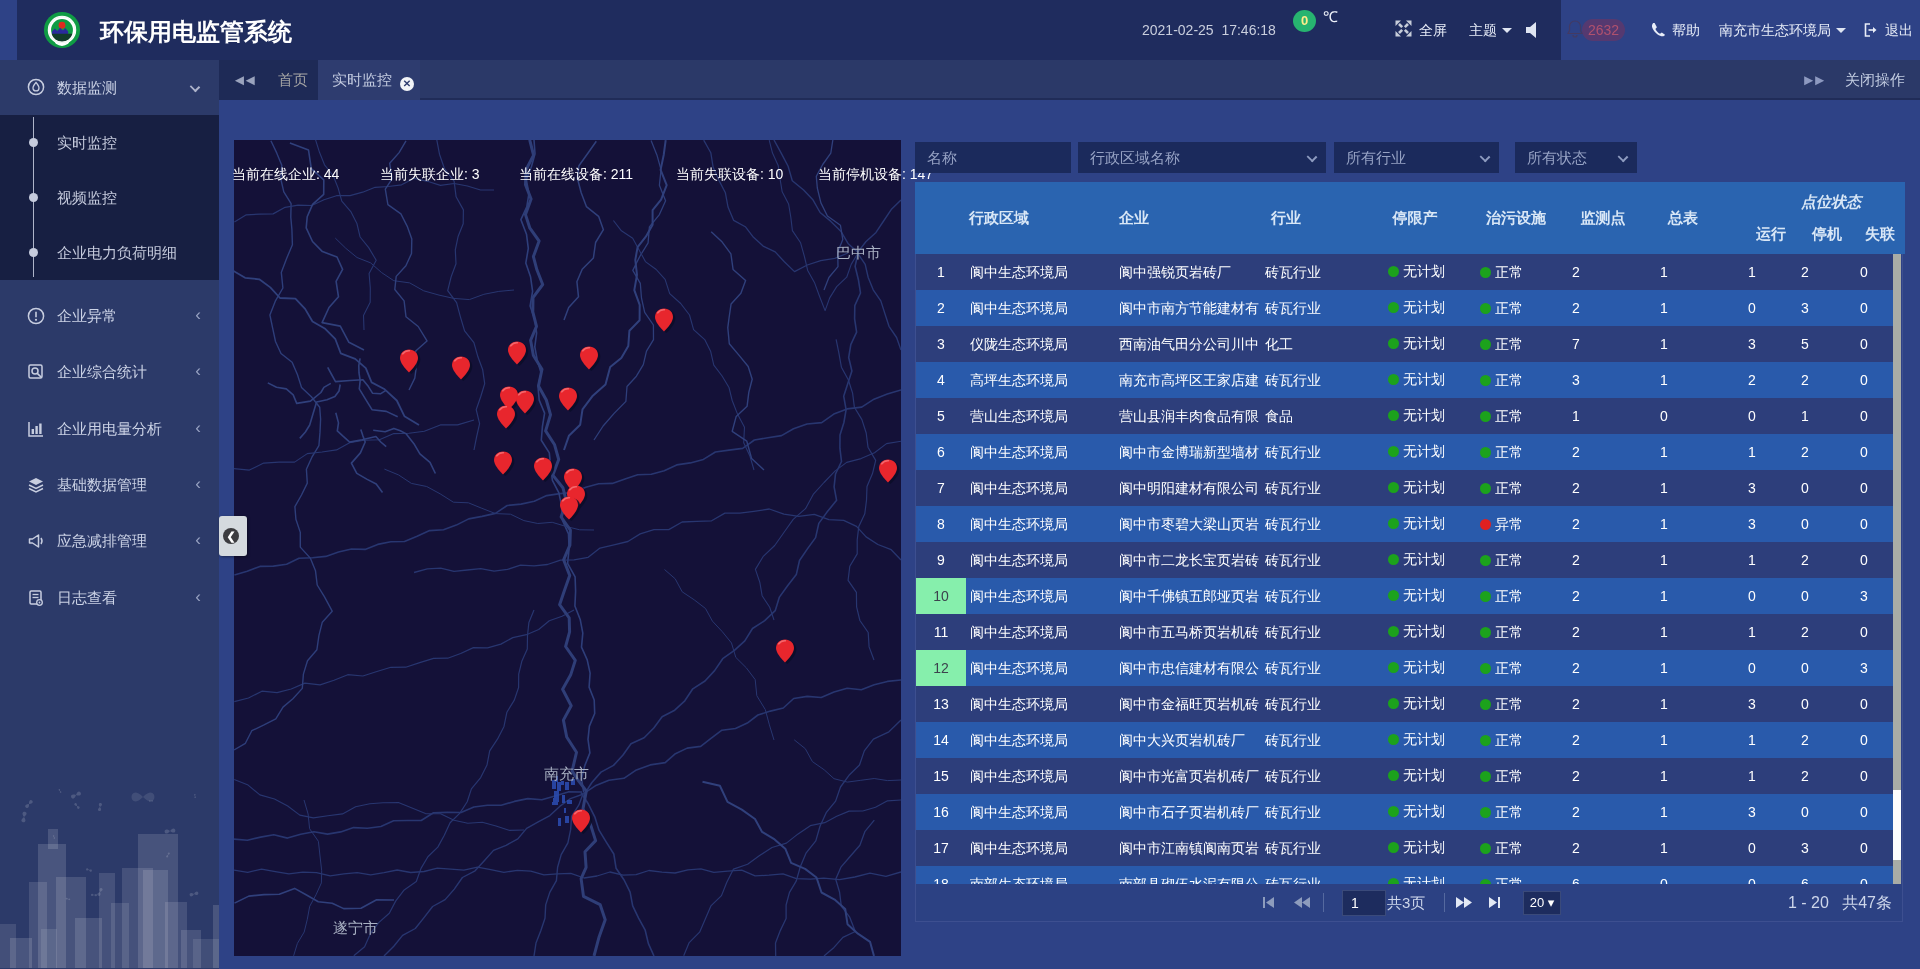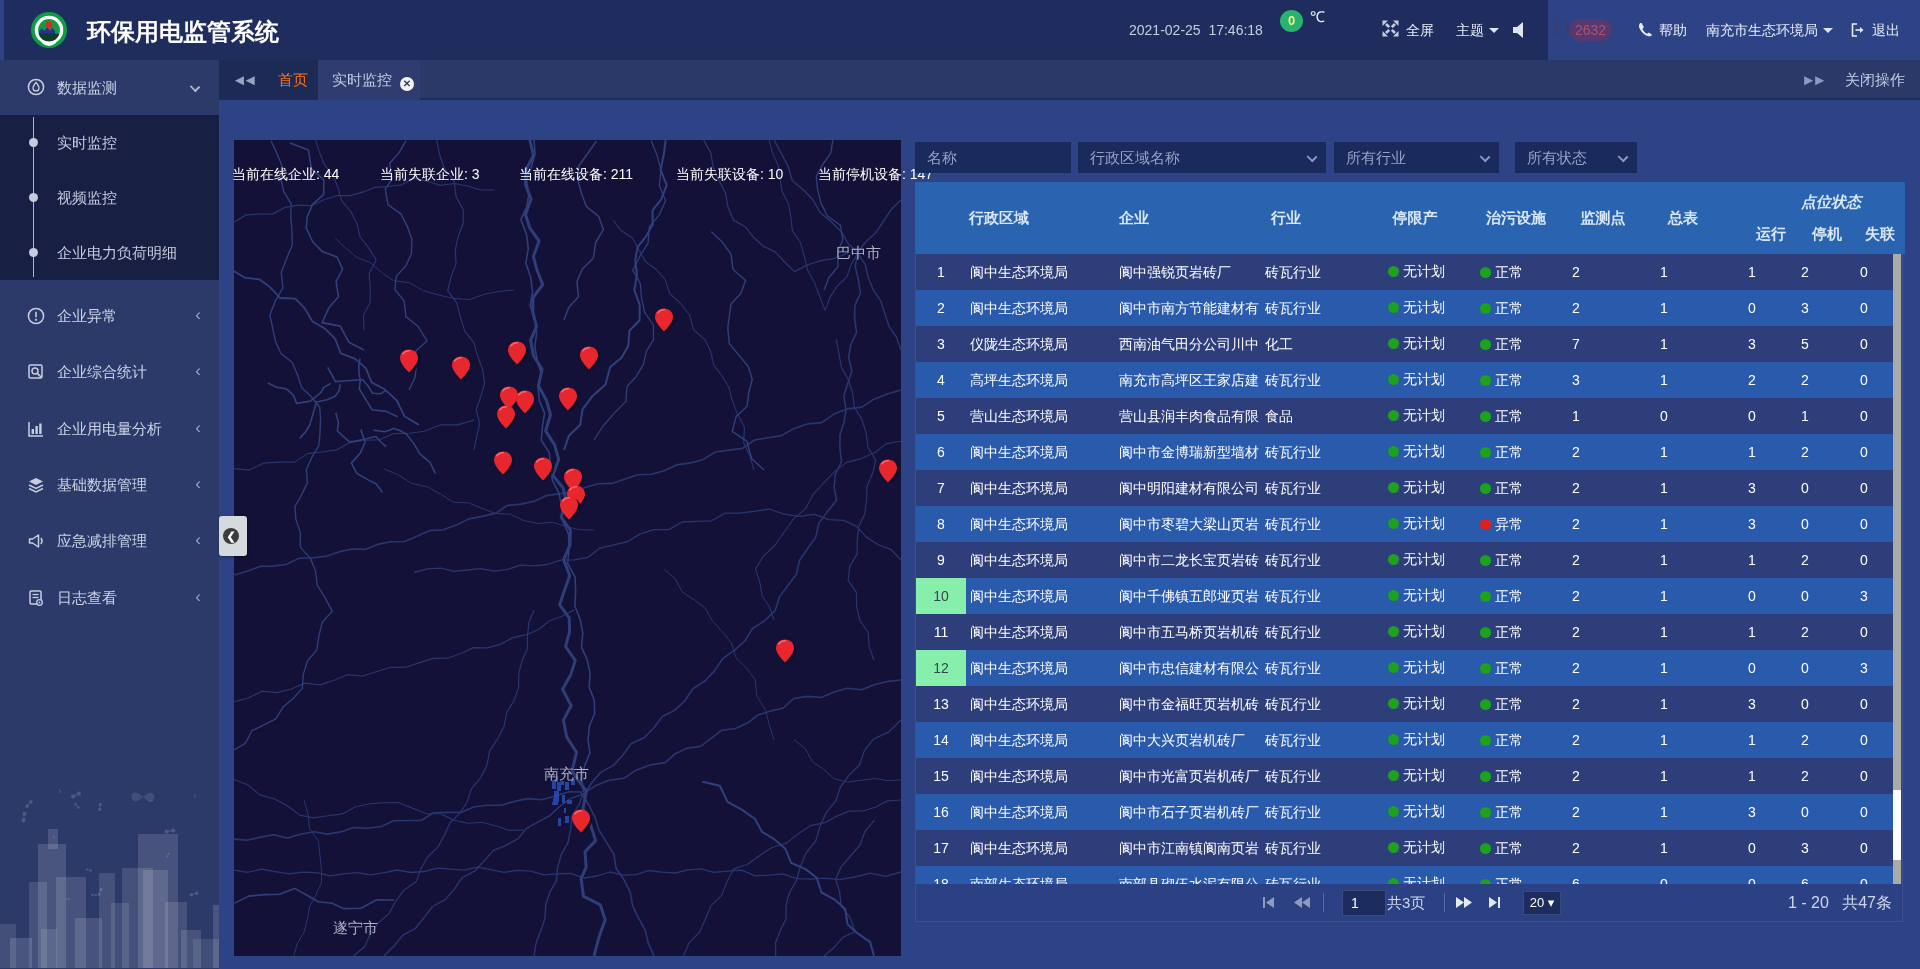--- a/index.html
+++ b/index.html
@@ -1,21 +1,21 @@
 <!DOCTYPE html>
 <html lang="zh"><head>
 <meta charset="utf-8">
 <title>环保用电监管系统</title>
 <style>
 * { margin:0; padding:0; box-sizing:border-box; }
 html,body { width:1920px; height:969px; overflow:hidden; font-family:"Liberation Sans",sans-serif; }
 body { background:#2e4286; position:relative; }
 
 
-#header { position:absolute; left:4px; top:0; width:1544px; height:60px; background:#1f2c5e; z-index:30; }
+#header { position:absolute; left:17px; top:0; width:1544px; height:60px; background:#1f2c5e; z-index:30; }
 #logo { position:absolute; left:26px; top:11px; }
 #title { position:absolute; left:83px; top:16px; color:#fff; font-size:24px; font-weight:bold; }
 .hitem { position:absolute; top:0; height:60px; line-height:60px; color:#e8edf8; font-size:14px; white-space:nowrap; }
 #datetime { left:1125px; color:#c9cedd; }
 #temp-badge { position:absolute; left:1276px; top:10px; width:23px; height:22px; border-radius:50%; background:#27b470; color:#ffec8a; font-size:13px; font-weight:bold; text-align:center; line-height:22px; }
 #temp-unit { left:1306px; top:2px; height:30px; line-height:30px; font-size:15px; color:#eef2fa; }
 .hic { vertical-align:-3px; margin-right:6px; }
 #fullscreen { left:1377px; }
 #theme { left:1452px; }
 .caret { display:inline-block; width:0; height:0; border:5px solid transparent; border-top-color:#dfe5f2; vertical-align:-3px; margin-left:5px; }
@@ -39,21 +39,21 @@
 .vline { position:absolute; left:33px; top:2px; width:1px; height:160px; background:#aeb4c9; }
 .sub { position:absolute; left:0; width:219px; height:55px; color:#c6cbdd; font-size:15px; line-height:55px; }
 .sub b { position:absolute; left:29px; top:23px; width:9px; height:9px; border-radius:50%; background:#c6cbdd; }
 .sub span { position:absolute; left:57px; font-weight:normal; }
 
 
 #tabbar { position:absolute; left:219px; top:60px; width:1701px; height:40px; background:#2b3968; border-bottom:2px solid #202c58; z-index:25; }
 #tabdark { position:absolute; left:0; top:0; width:99px; height:40px; background:#1e2a56; }
 #tab-collapse { position:absolute; left:13px; top:11px; color:#9aa3bd; font-size:15px; letter-spacing:-4px; }
 .tab { position:absolute; top:0; height:40px; line-height:40px; font-size:15px; padding:0 18px; }
-#tab1 { left:41px; color:#f97316; }
+#tab1 { left:41px; color:#a3a3a3; }
 #tab2 { left:99px; width:102px; padding:0 0 0 14px; background:#2e3c6f; color:#c3cbe0; }
 #tab2 .x { display:inline-block; width:14px; height:14px; border-radius:50%; background:#f2f4f8; color:#2e3c6f; font-size:10px; line-height:14px; text-align:center; margin-left:8px; vertical-align:-2px; font-weight:bold; }
 #tab-right { position:absolute; right:15px; top:0; height:40px; line-height:40px; color:#c3cde2; font-size:15px; }
 #tab-right .dbl { color:#8d99c0; letter-spacing:-4px; margin-right:22px; }
 
 
 .stat { position:absolute; top:118px; color:#fff; font-size:14px; z-index:5;margin-top:48px; }
 
 
 #handle { position:absolute; left:219px; top:516px; width:28px; height:40px; background:#d5dade; border-radius:3px; z-index:40; box-shadow:1px 1px 3px rgba(0,0,0,.4); }

